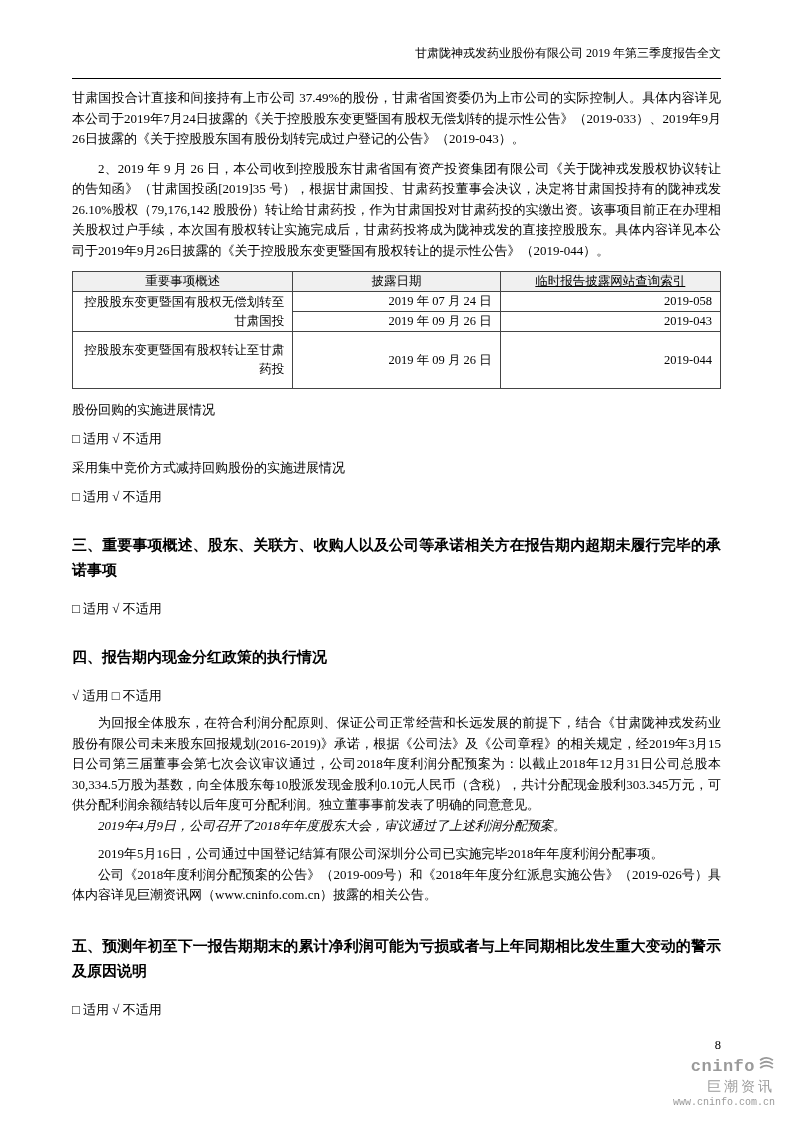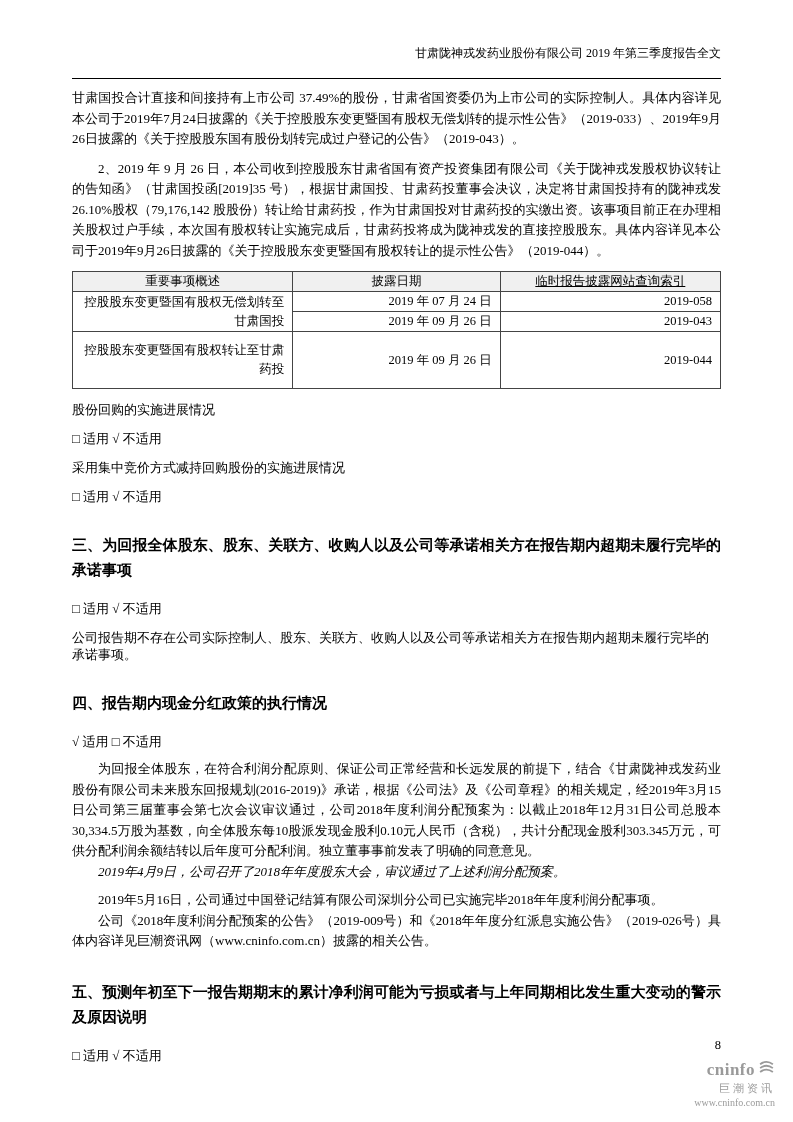--- a/index.html
+++ b/index.html
@@ -76,30 +76,30 @@
     top: 1038px;
     font-size: 12.5px;
   }
 
   .cninfo {
     position: absolute;
     right: 18px;
     bottom: 14px;
     text-align: right;
     color: #999999;
-    font-family: Liberation Serif, serif;
+    font-family: Liberation Mono, monospace;
   }
   .cninfo-top { display: flex; align-items: center; justify-content: flex-end; gap: 3px; }
   .cninfo-word {
     font-size: 17px;
     font-weight: 700;
     letter-spacing: 0.5px;
     color: #9a9a9a;
   }
-  .cninfo-sub { font-size: 11px; letter-spacing: 3px; color: #9a9a9a; margin-top: 1px; }
+  .cninfo-sub { font-size: 14px; letter-spacing: 3px; color: #9a9a9a; margin-top: 1px; }
   .cninfo-url { font-size: 10px; color: #9a9a9a; margin-top: 1px; }
 </style>
 </head>
 <body>
 
 <div class="content">
 
   <div class="header">
     <span>甘肃陇神戎发药业股份有限公司 2019 年第三季度报告全文</span>
   </div>
@@ -131,23 +131,22 @@
         <td class="tall">2019-044</td>
       </tr>
     </tbody>
   </table>
 
   <p class="small">股份回购的实施进展情况</p>
   <p class="check">□ 适用 √ 不适用</p>
   <p class="small">采用集中竞价方式减持回购股份的实施进展情况</p>
   <p class="check">□ 适用 √ 不适用</p>
 
-  <h2 class="sec">三、为回报全体股东、股东、关联方、收购人以及公司等承诺相关方在报告期内超期未履行完毕的承诺事项</h2>
+  <h2 class="sec">三、重要事项概述、股东、关联方、收购人以及公司等承诺相关方在报告期内超期未履行完毕的承诺事项</h2>
   <p class="check after-sec">□ 适用 √ 不适用</p>
-  <p class="small">公司报告期不存在公司实际控制人、股东、关联方、收购人以及公司等承诺相关方在报告期内超期未履行完毕的承诺事项。</p>
 
   <h2 class="sec">四、报告期内现金分红政策的执行情况</h2>
   <p class="check after-sec">√ 适用 □ 不适用</p>
   <p class="p indent">为回报全体股东，在符合利润分配原则、保证公司正常经营和长远发展的前提下，结合《甘肃陇神戎发药业股份有限公司未来股东回报规划(2016-2019)》承诺，根据《公司法》及《公司章程》的相关规定，经2019年3月15日公司第三届董事会第七次会议审议通过，公司2018年度利润分配预案为：以截止2018年12月31日公司总股本30,334.5万股为基数，向全体股东每10股派发现金股利0.10元人民币（含税），共计分配现金股利303.345万元，可供分配利润余额结转以后年度可分配利润。独立董事事前发表了明确的同意意见。</p>
   <p class="p indent" style="margin-top:0;font-style:italic;">2019年4月9日，公司召开了2018年年度股东大会，审议通过了上述利润分配预案。</p>
   <p class="p indent" style="margin-top:8px;">2019年5月16日，公司通过中国登记结算有限公司深圳分公司已实施完毕2018年年度利润分配事项。</p>
   <p class="p indent" style="margin-top:0;">公司《2018年度利润分配预案的公告》（2019-009号）和《2018年年度分红派息实施公告》（2019-026号）具体内容详见巨潮资讯网（www.cninfo.com.cn）披露的相关公告。</p>
 
   <h2 class="sec">五、预测年初至下一报告期期末的累计净利润可能为亏损或者与上年同期相比发生重大变动的警示及原因说明</h2>
   <p class="check after-sec">□ 适用 √ 不适用</p>

